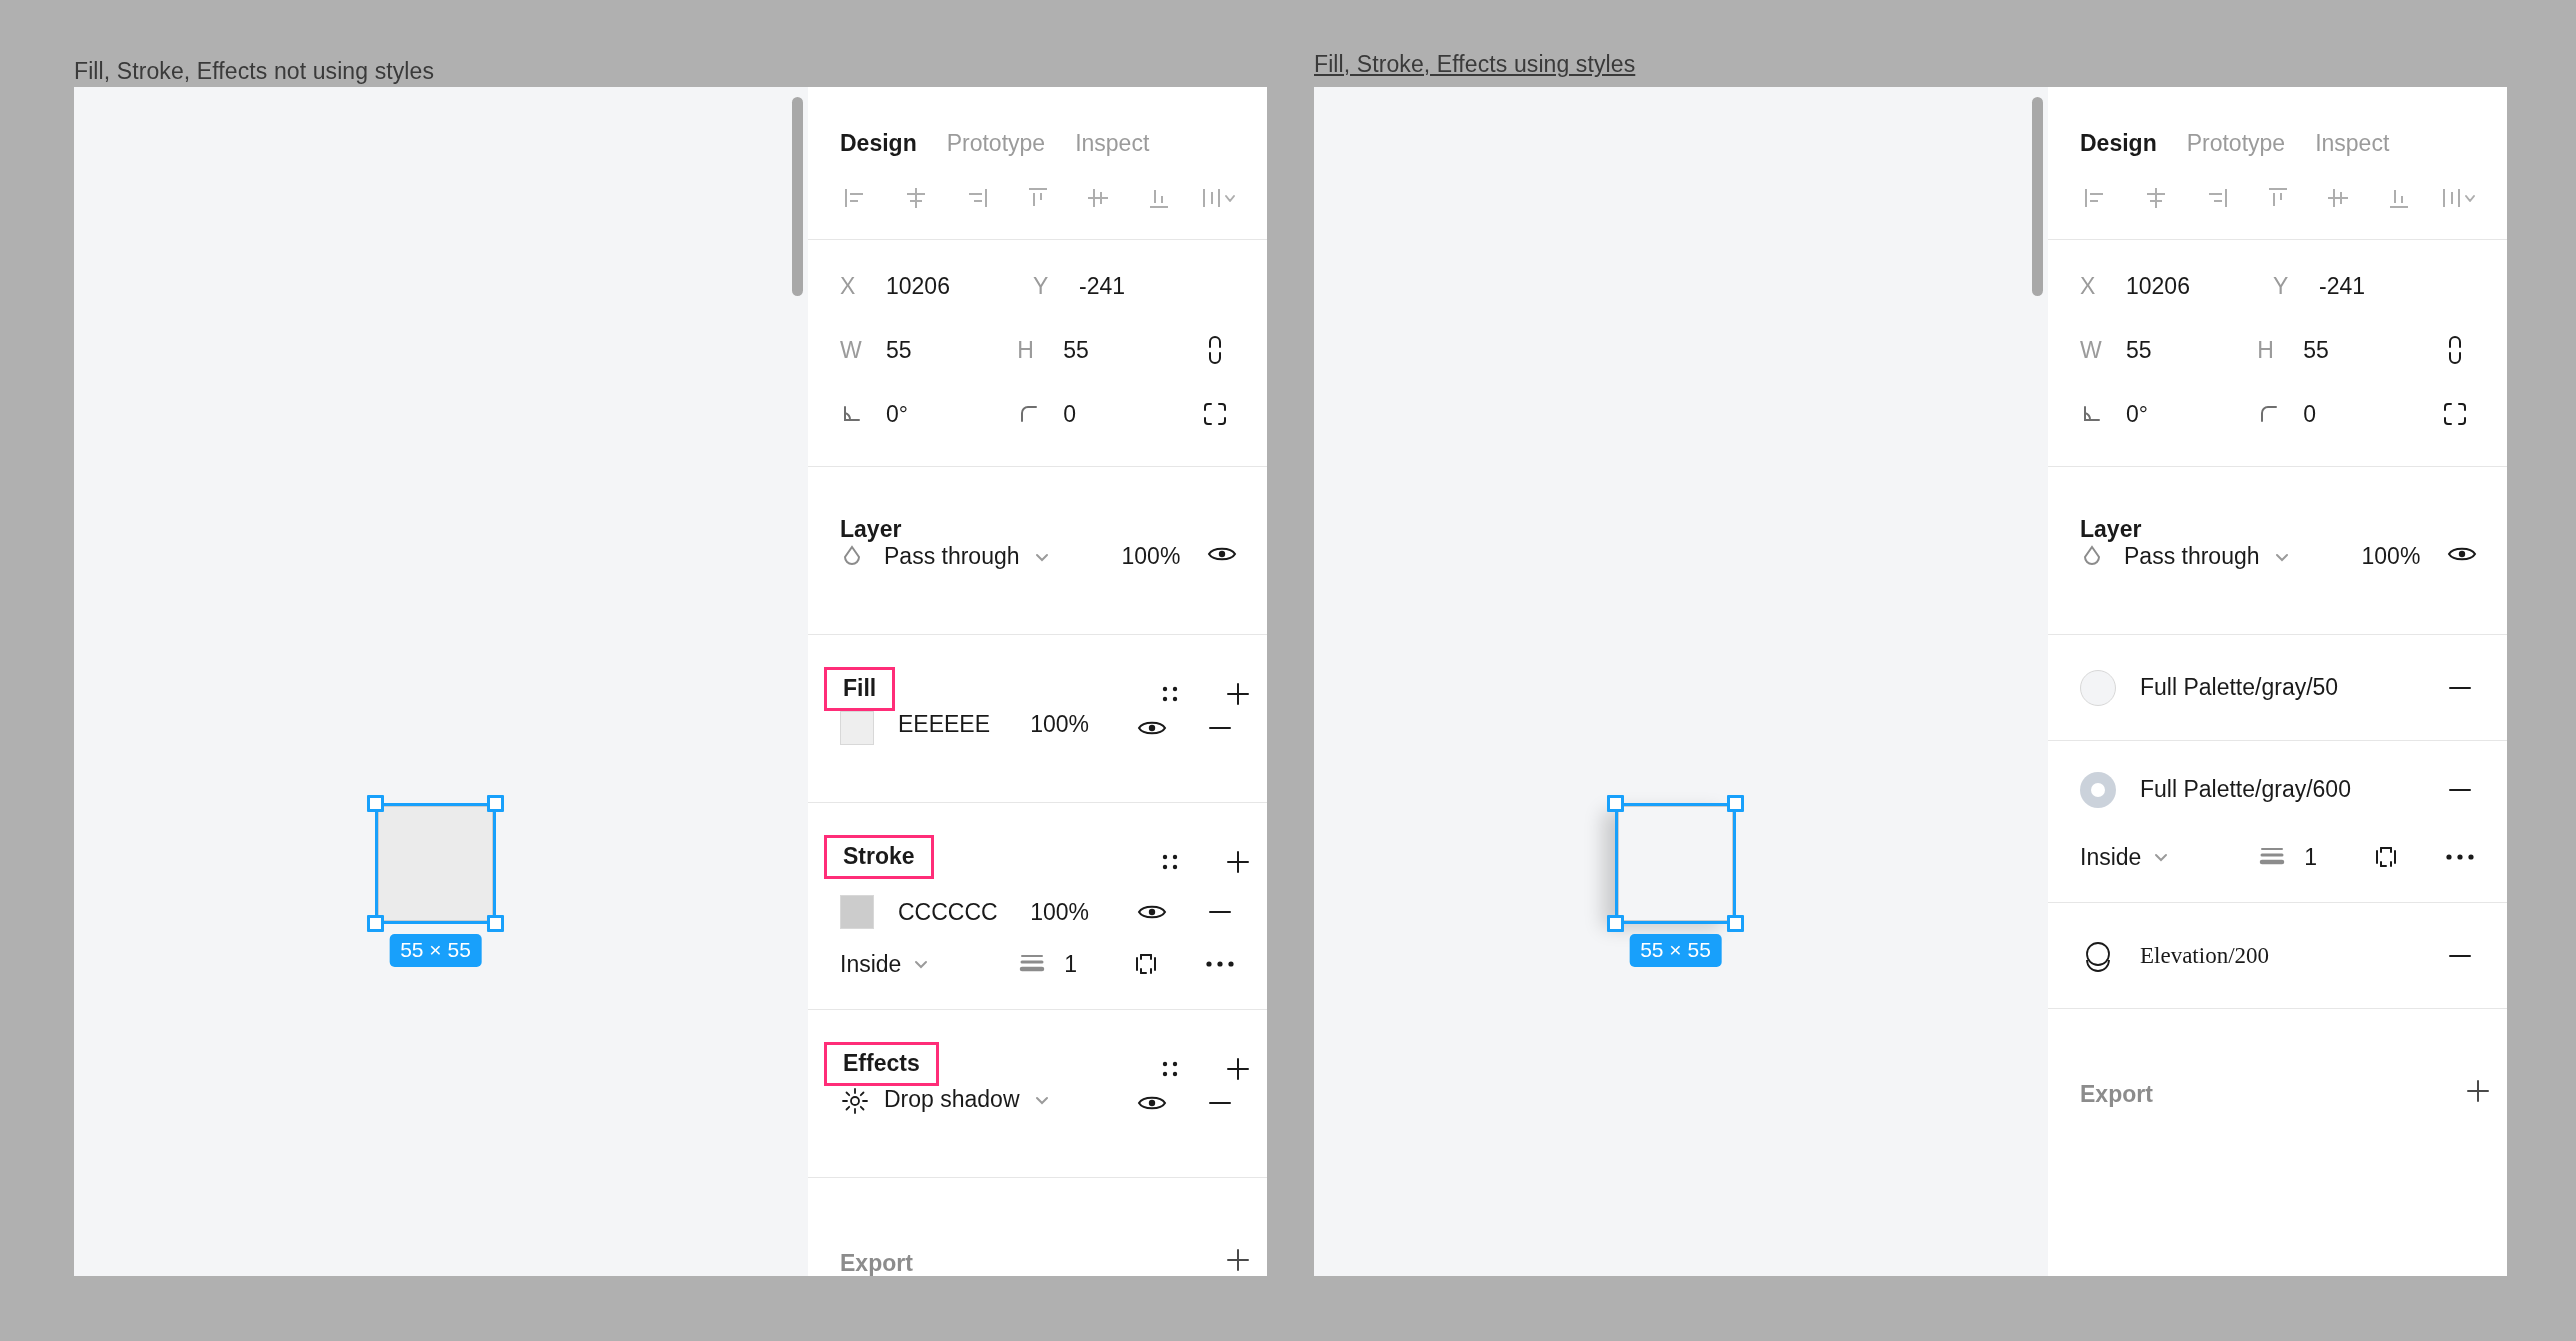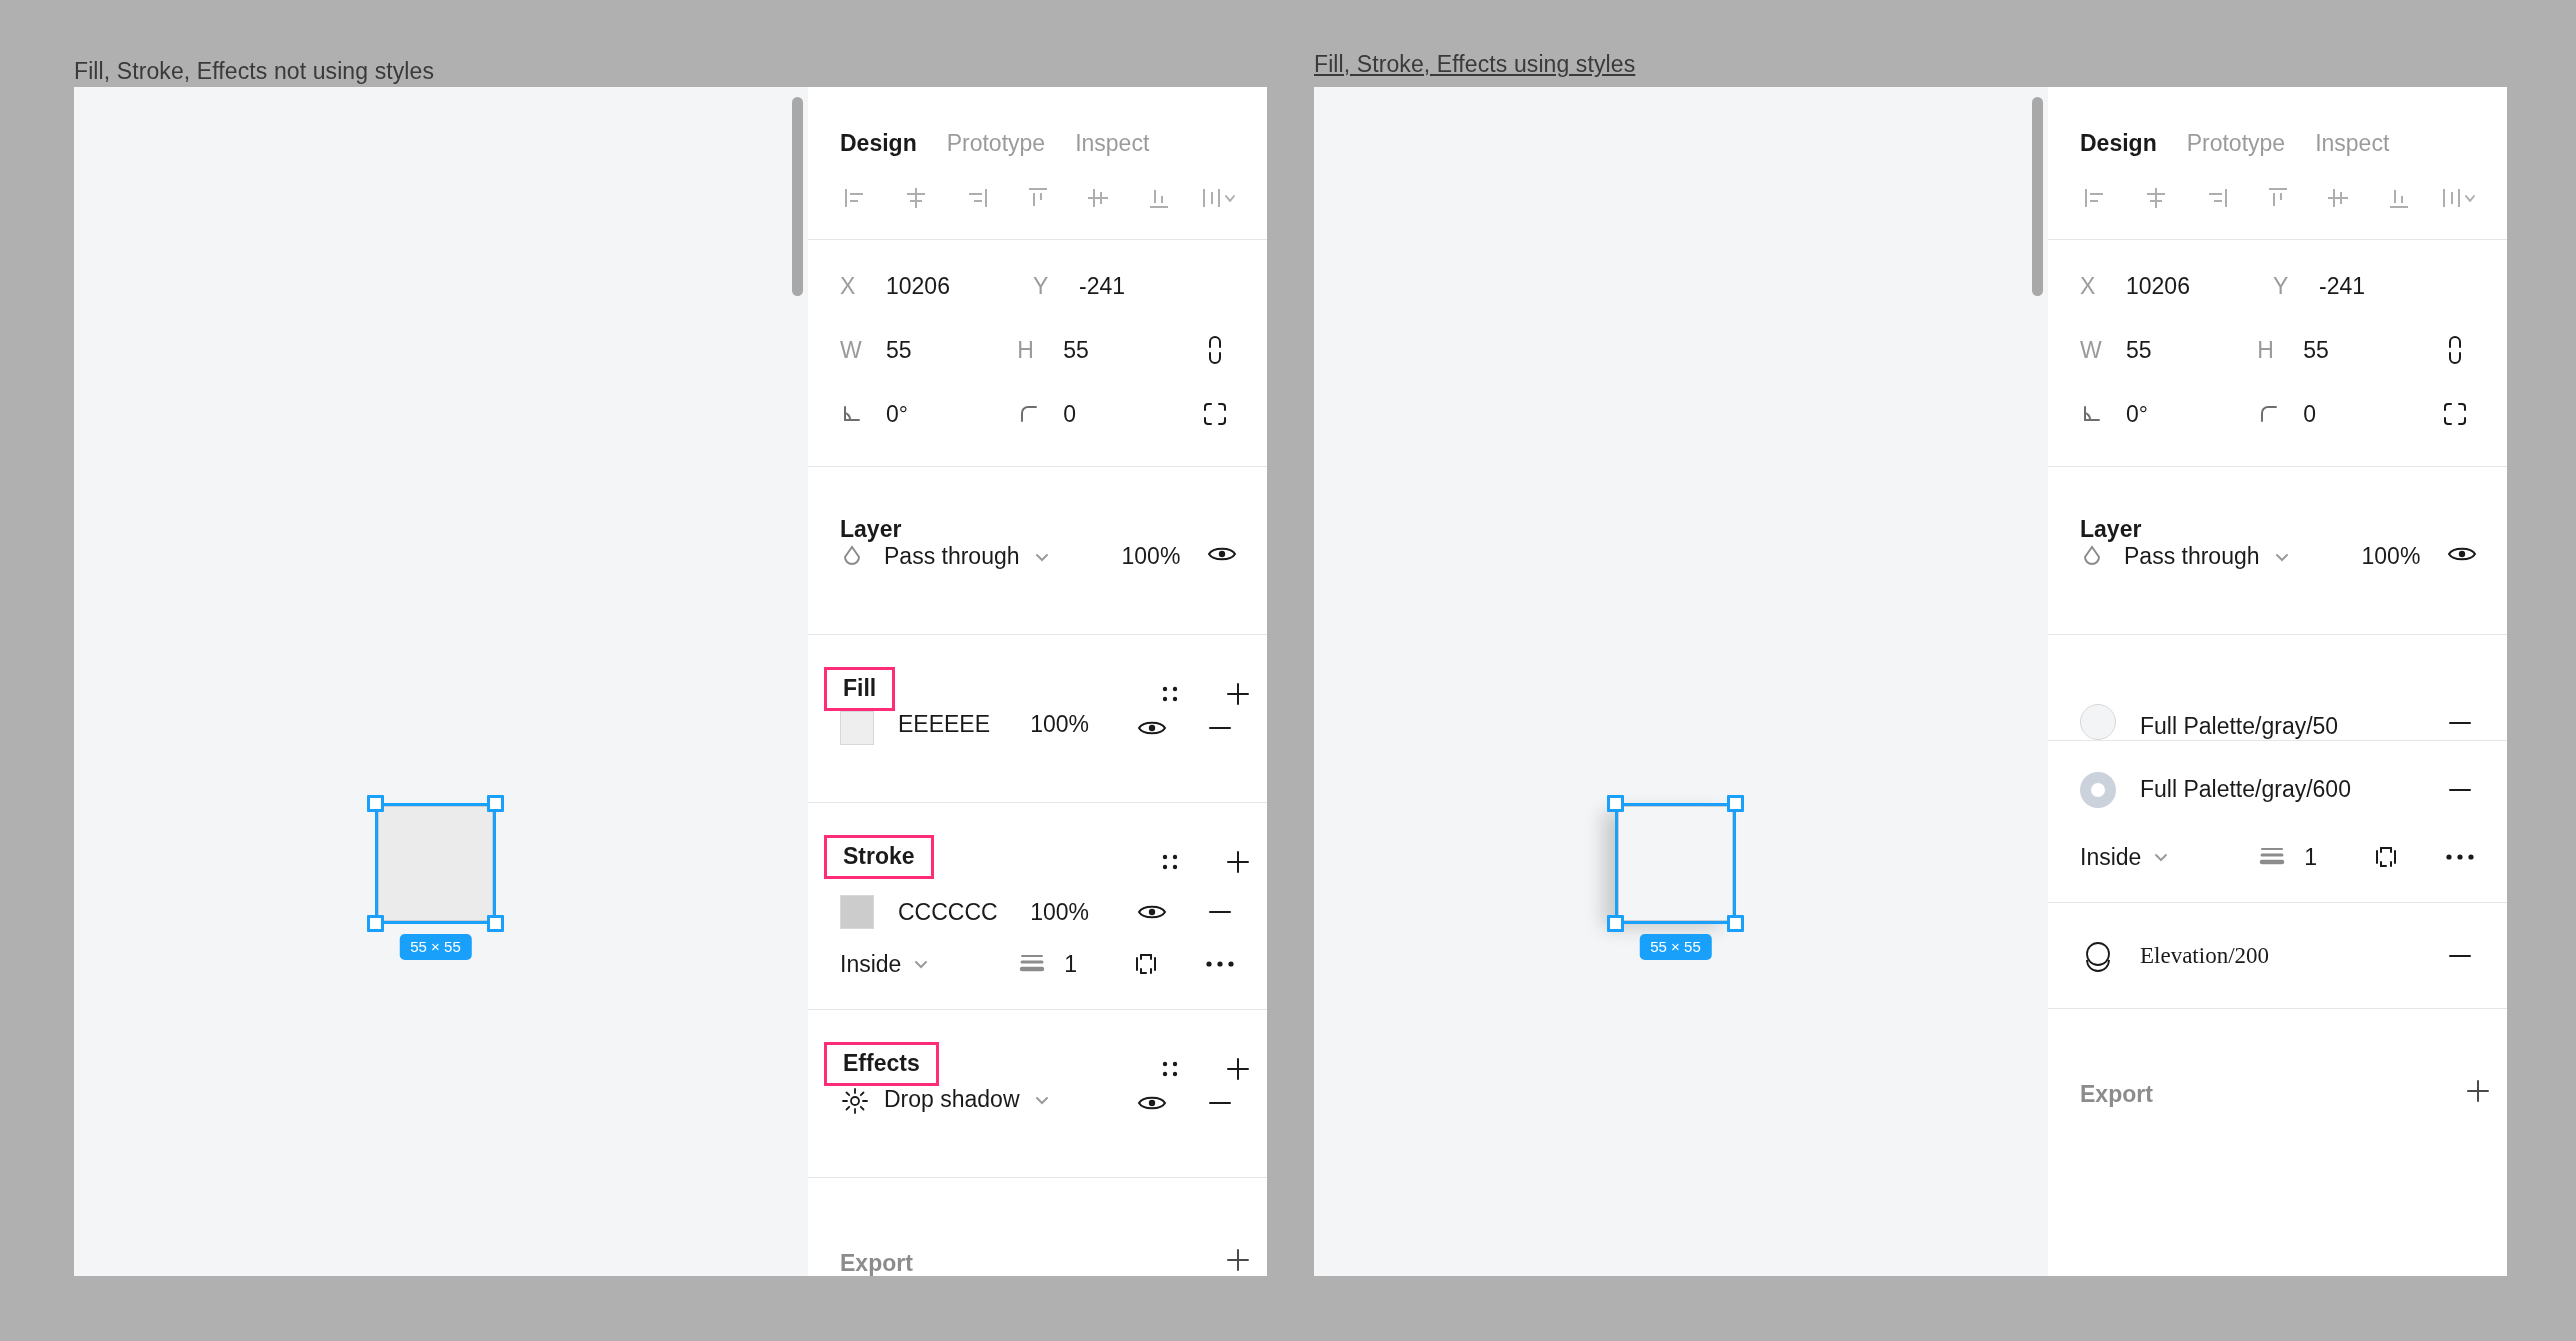--- a/index.html
+++ b/index.html
@@ -76,21 +76,21 @@
   .handle.bl { left: -10px;  bottom: -10px; }
   .handle.br { right: -10px; bottom: -10px; }
 
   .dim-badge {
     position: absolute;
     left: 50%;
     transform: translateX(-50%);
     top: 129px;
     background: #18a0fb;
     color: #ffffff;
-    font-size: 15px;
+    font-size: 21px;
     font-weight: 400;
     padding: 4px 11px 5px 11px;
     border-radius: 5px;
     white-space: nowrap;
   }
 
   
   .panel {
     position: absolute;
     top: 0;
@@ -843,21 +843,21 @@
             <span class="blend-eye">
               <svg width="30" height="22" viewBox="0 0 30 22" fill="none" stroke="#1a1a1a" stroke-width="2">
                 <path d="M2 11 C6 4, 24 4, 28 11 C24 18, 6 18, 2 11 Z"></path>
                   <circle cx="15" cy="11" r="3.2" fill="#1a1a1a" stroke="none"></circle>
               </svg>
             </span>
           </div>
         </div>
 
         <div class="section">
-          <div class="item-row" style="height:105px; align-items:flex-end;">
+          <div class="item-row" style="height:105px; align-items:center;">
             <span class="style-dot" style="background:#F3F4F6; border:1px solid #d8d8d8;"></span>
             <span class="item-name">Full Palette/gray/50</span>
             <span class="item-tail pushed">
               <span class="act">
                 <svg width="30" height="30" viewBox="0 0 30 30" fill="none" stroke="#1a1a1a" stroke-width="2" stroke-linecap="round">
                     <line x1="5" y1="15" x2="25" y2="15"></line>
                   </svg>
               </span>
             </span>
           </div>

